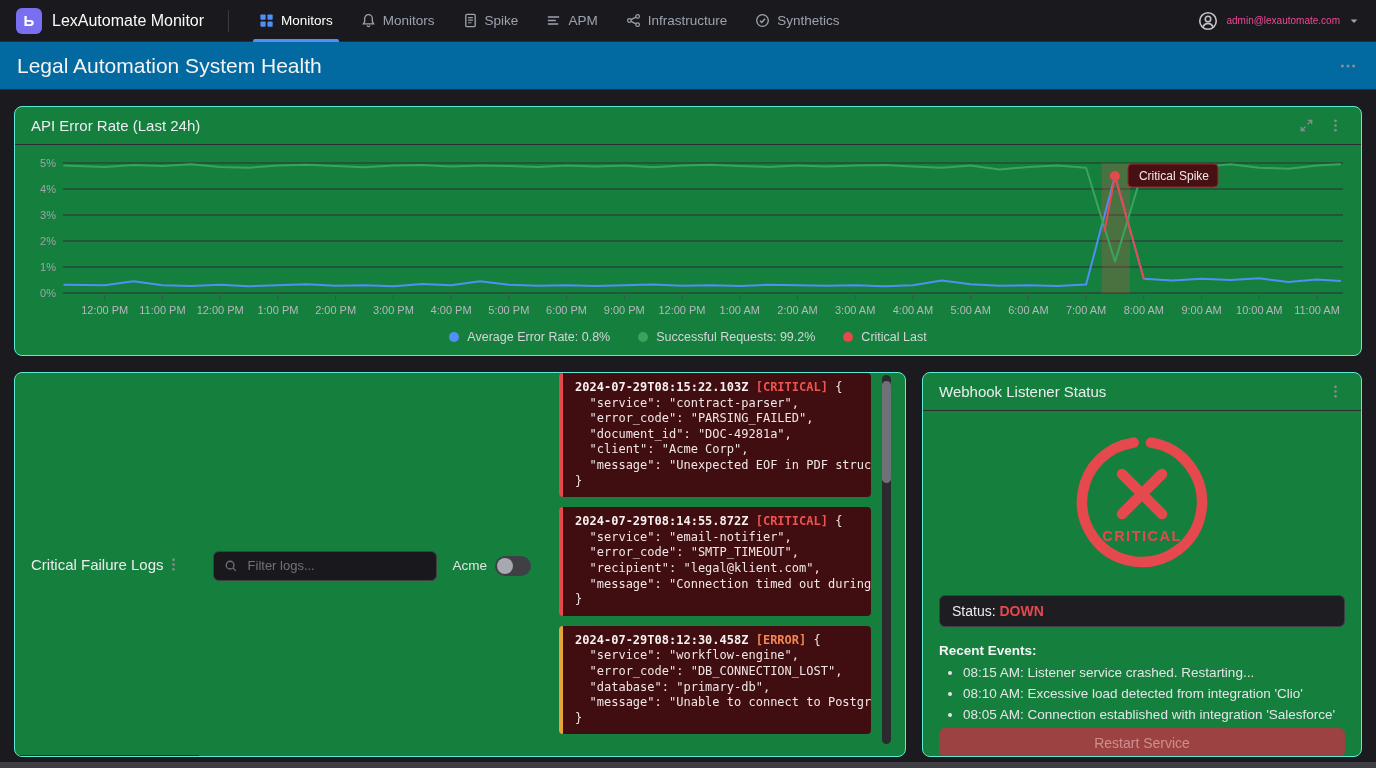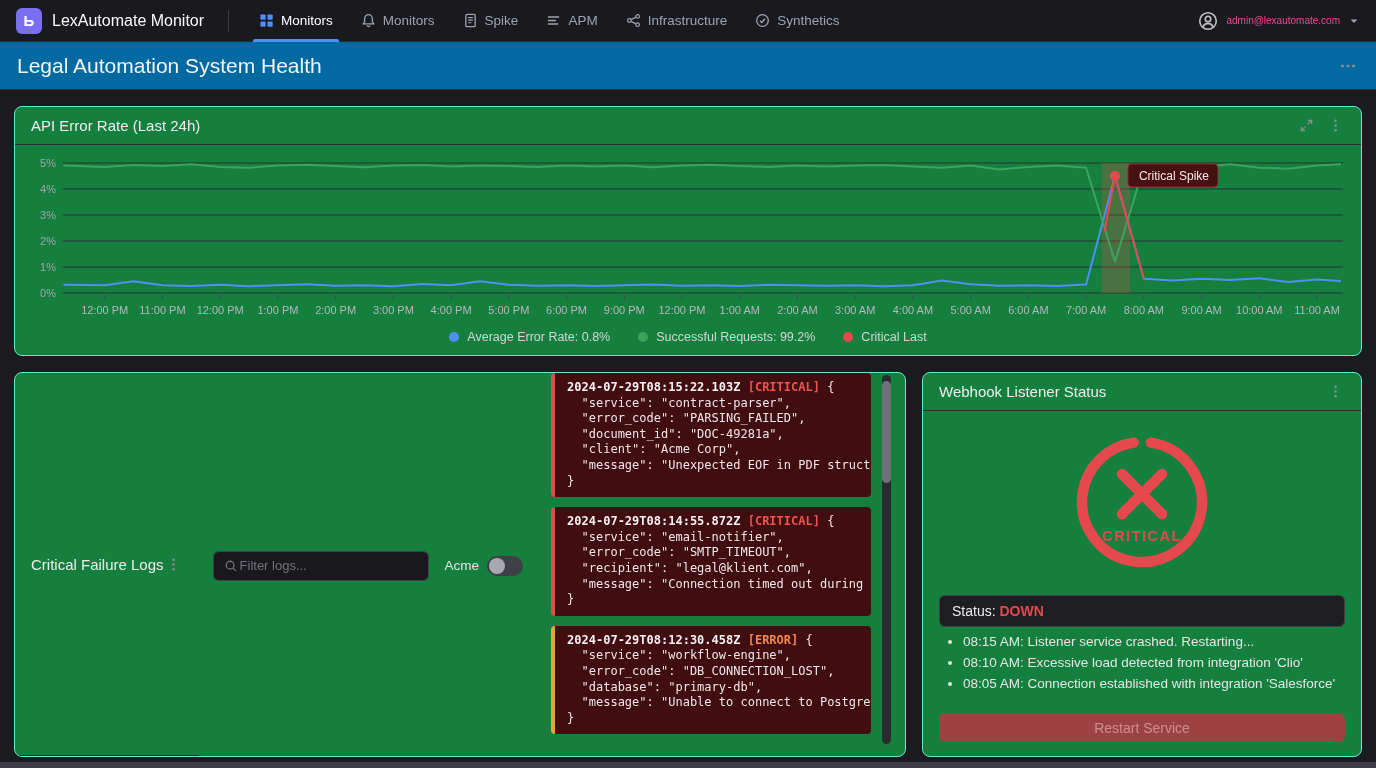--- a/index.html
+++ b/index.html
@@ -43,21 +43,21 @@
   
   .chart-body { padding:8px 10px 0; }
   .legend { display:flex; justify-content:center; gap:28px; padding:5px 0 11px; }
   .legend-item { display:flex; align-items:center; gap:8px; font-size:12.5px; color:#d4d4d8; }
   .legend-dot { width:10px; height:10px; border-radius:50%; }
   
   .bottom-row { display:flex; gap:16px; margin-top:16px; height:385px; }
   .logs-panel { flex:0 0 892px; display:flex; flex-direction:row; }
   .webhook-panel { flex:1; display:flex; flex-direction:column; }
   .filter-row { display:flex; align-items:center; gap:16px; margin:12px 14px 10px; }
-  .filter-input { flex:1; display:flex; align-items:center; height:30px;
+  .filter-input { flex:1; display:flex; align-items:center; gap:8px; height:30px;
                   border:1px solid #3f3f46; border-radius:6px; background:#19191d; padding:0 10px; }
   .filter-input input { flex:1; background:transparent; border:none; outline:none;
                   color:#d4d4d8; font-size:13px; font-family:"Liberation Sans",sans-serif; }
   .filter-input input::placeholder { color:#71717a; }
   .live { display:flex; align-items:center; gap:8px; font-size:13.5px; color:#e4e4e7; }
   .toggle { width:36px; height:20px; border-radius:10px; background:#3f3f46; position:relative; cursor:pointer; }
   .toggle .knob { position:absolute; left:2px; top:2px; width:16px; height:16px; border-radius:50%; background:#a8a8b0; }
   .log-scroll { position:relative; margin:0 14px 8px; flex:1; overflow:hidden; padding-right:20px; }
   .scroll-track { position:absolute; right:0; top:2px; bottom:4px; width:9px; background:#2a2a2f; border-radius:5px; }
   .scroll-thumb { position:absolute; right:0; top:6px; width:9px; height:102px; background:#707078; border-radius:5px; cursor:pointer; }
@@ -354,20 +354,21 @@
           <svg class="ic" width="150" height="150" viewBox="0 0 150 150">
             <circle cx="75" cy="75" r="60" fill="none" stroke="#e5484d" stroke-width="10.5" stroke-linecap="round" stroke-dasharray="359 18" transform="rotate(-81.4 75 75)"></circle>
             <path d="M55 47 L95 87 M95 47 L55 87" stroke="#e5484d" stroke-width="10.5" stroke-linecap="round"></path>
             <text x="75" y="114" text-anchor="middle" fill="#e5484d" font-size="14.5" font-weight="bold" letter-spacing="1.5" font-family="Liberation Sans, sans-serif">CRITICAL</text>
           </svg>
         </div>
         <div class="status-box">
           <span>Status:</span>
           <span class="status-down">DOWN</span>
         </div>
+        <div class="events-heading">Recent Events:</div>
         <ul class="events" id="events-list">
             <li>08:15 AM: Listener service crashed. Restarting...</li>
             <li>08:10 AM: Excessive load detected from integration 'Clio'</li>
             <li>08:05 AM: Connection established with integration 'Salesforce'</li>
           </ul>
         <button class="restart-btn">Restart Service</button>
       </div>
     </div>
 
   </div>

